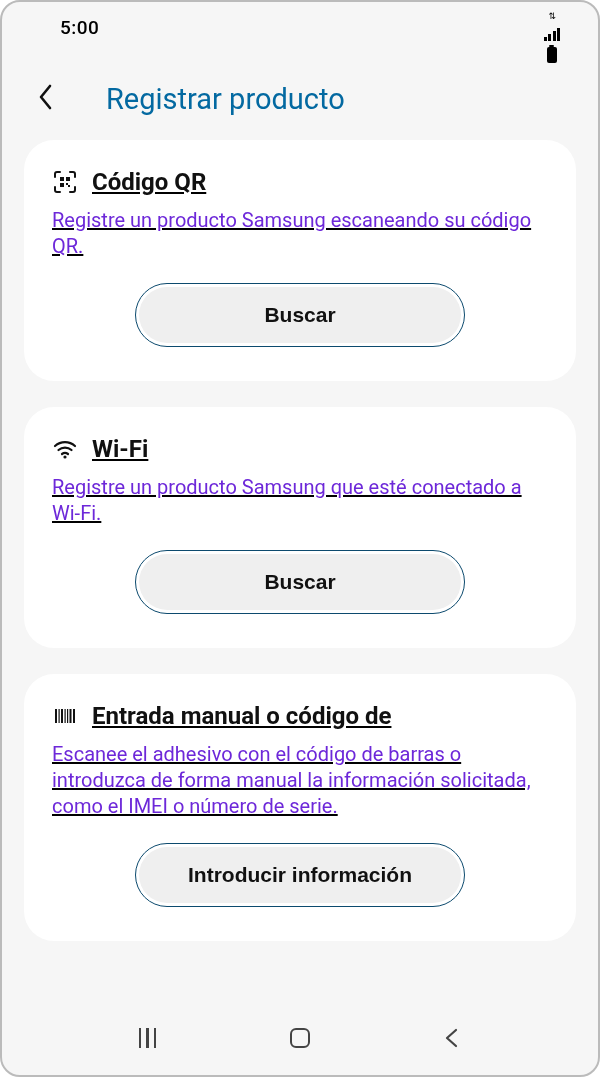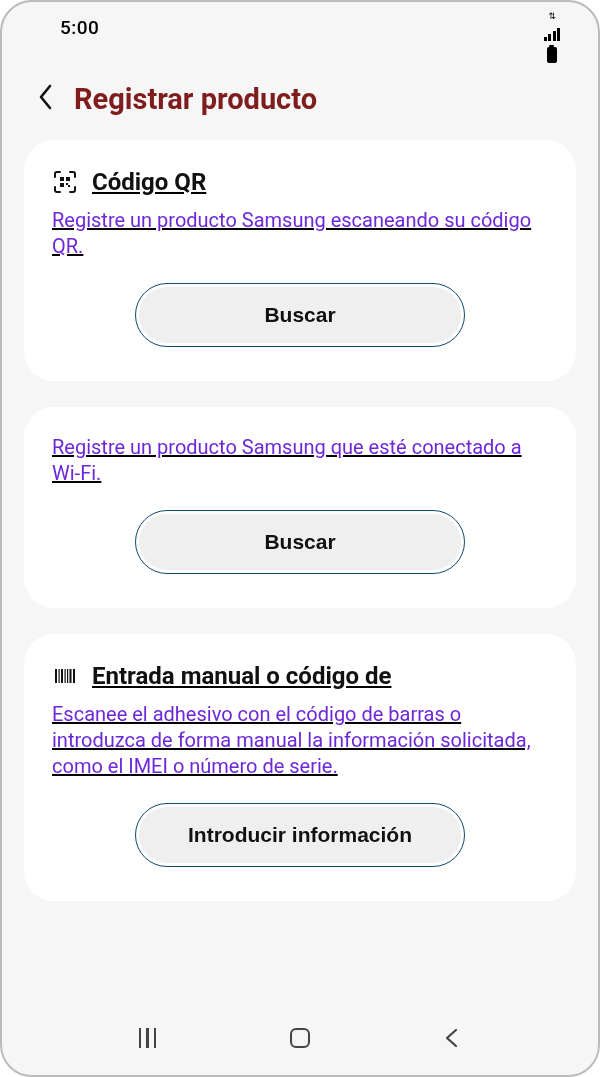--- a/index.html
+++ b/index.html
@@ -8,21 +8,21 @@
     background: #fff;
     width: 600px;
     height: 1077px;
     overflow: hidden;
     position: relative;
   }
   .phone-frame {
     width: 600px;
     height: 1077px;
     border: 2px solid #bbb;
-    border-radius: 32px;
+    border-radius: 20px;
     background: #f6f6f6;
     position: relative;
     overflow: hidden;
   }
   .status-bar {
     height: 50px;
     display: flex;
     align-items: center;
     justify-content: space-between;
     padding: 0 38px 0 58px;
@@ -61,22 +61,23 @@
     content:""; position:absolute; top:-2px; left:2.5px; width:5px; height:2px; background:#000; border-radius:1px;
   }
 
   .header {
     display:flex; align-items:center; gap:18px;
     padding: 30px 34px 24px 34px;
   }
   .back-chevron svg { width: 20px; height: 28px; }
   .page-title {
     font-size: 29px;
-    font-weight: 700;
-    color:#7f1d1d;
+    font-weight: 400;
+    color:#0369a1;
+    margin-left:32px;
   }
 
   .content {
     padding: 0 22px;
     display:flex;
     flex-direction:column;
     gap: 26px;
     text-decoration: underline;
   }
 
@@ -184,20 +185,31 @@
       </div>
       <div class="card-desc">Registre un producto Samsung escaneando su código QR.</div>
       <div class="action-wrap">
         <div class="action-highlight">
           <button class="action-btn">Buscar</button>
         </div>
       </div>
     </div>
 
     <div class="card">
+      <div class="card-head">
+        <span class="card-icon">
+          <svg viewBox="0 0 26 26">
+            <path d="M3 10 a15 15 0 0 1 20 0" stroke="#111" stroke-width="2.2" fill="none" stroke-linecap="round"></path>
+            <path d="M6.5 14 a10 10 0 0 1 13 0" stroke="#111" stroke-width="2.2" fill="none" stroke-linecap="round"></path>
+            <path d="M10 18 a5 5 0 0 1 6 0" stroke="#111" stroke-width="2.2" fill="none" stroke-linecap="round"></path>
+            <circle cx="13" cy="21" r="1.6" fill="#111"></circle>
+          </svg>
+        </span>
+        <div class="card-title">Wi-Fi</div>
+      </div>
       <div class="card-desc">Registre un producto Samsung que esté conectado a Wi-Fi.</div>
       <div class="action-wrap">
         <div class="action-highlight">
           <button class="action-btn">Buscar</button>
         </div>
       </div>
     </div>
 
     <div class="card">
       <div class="card-head">

